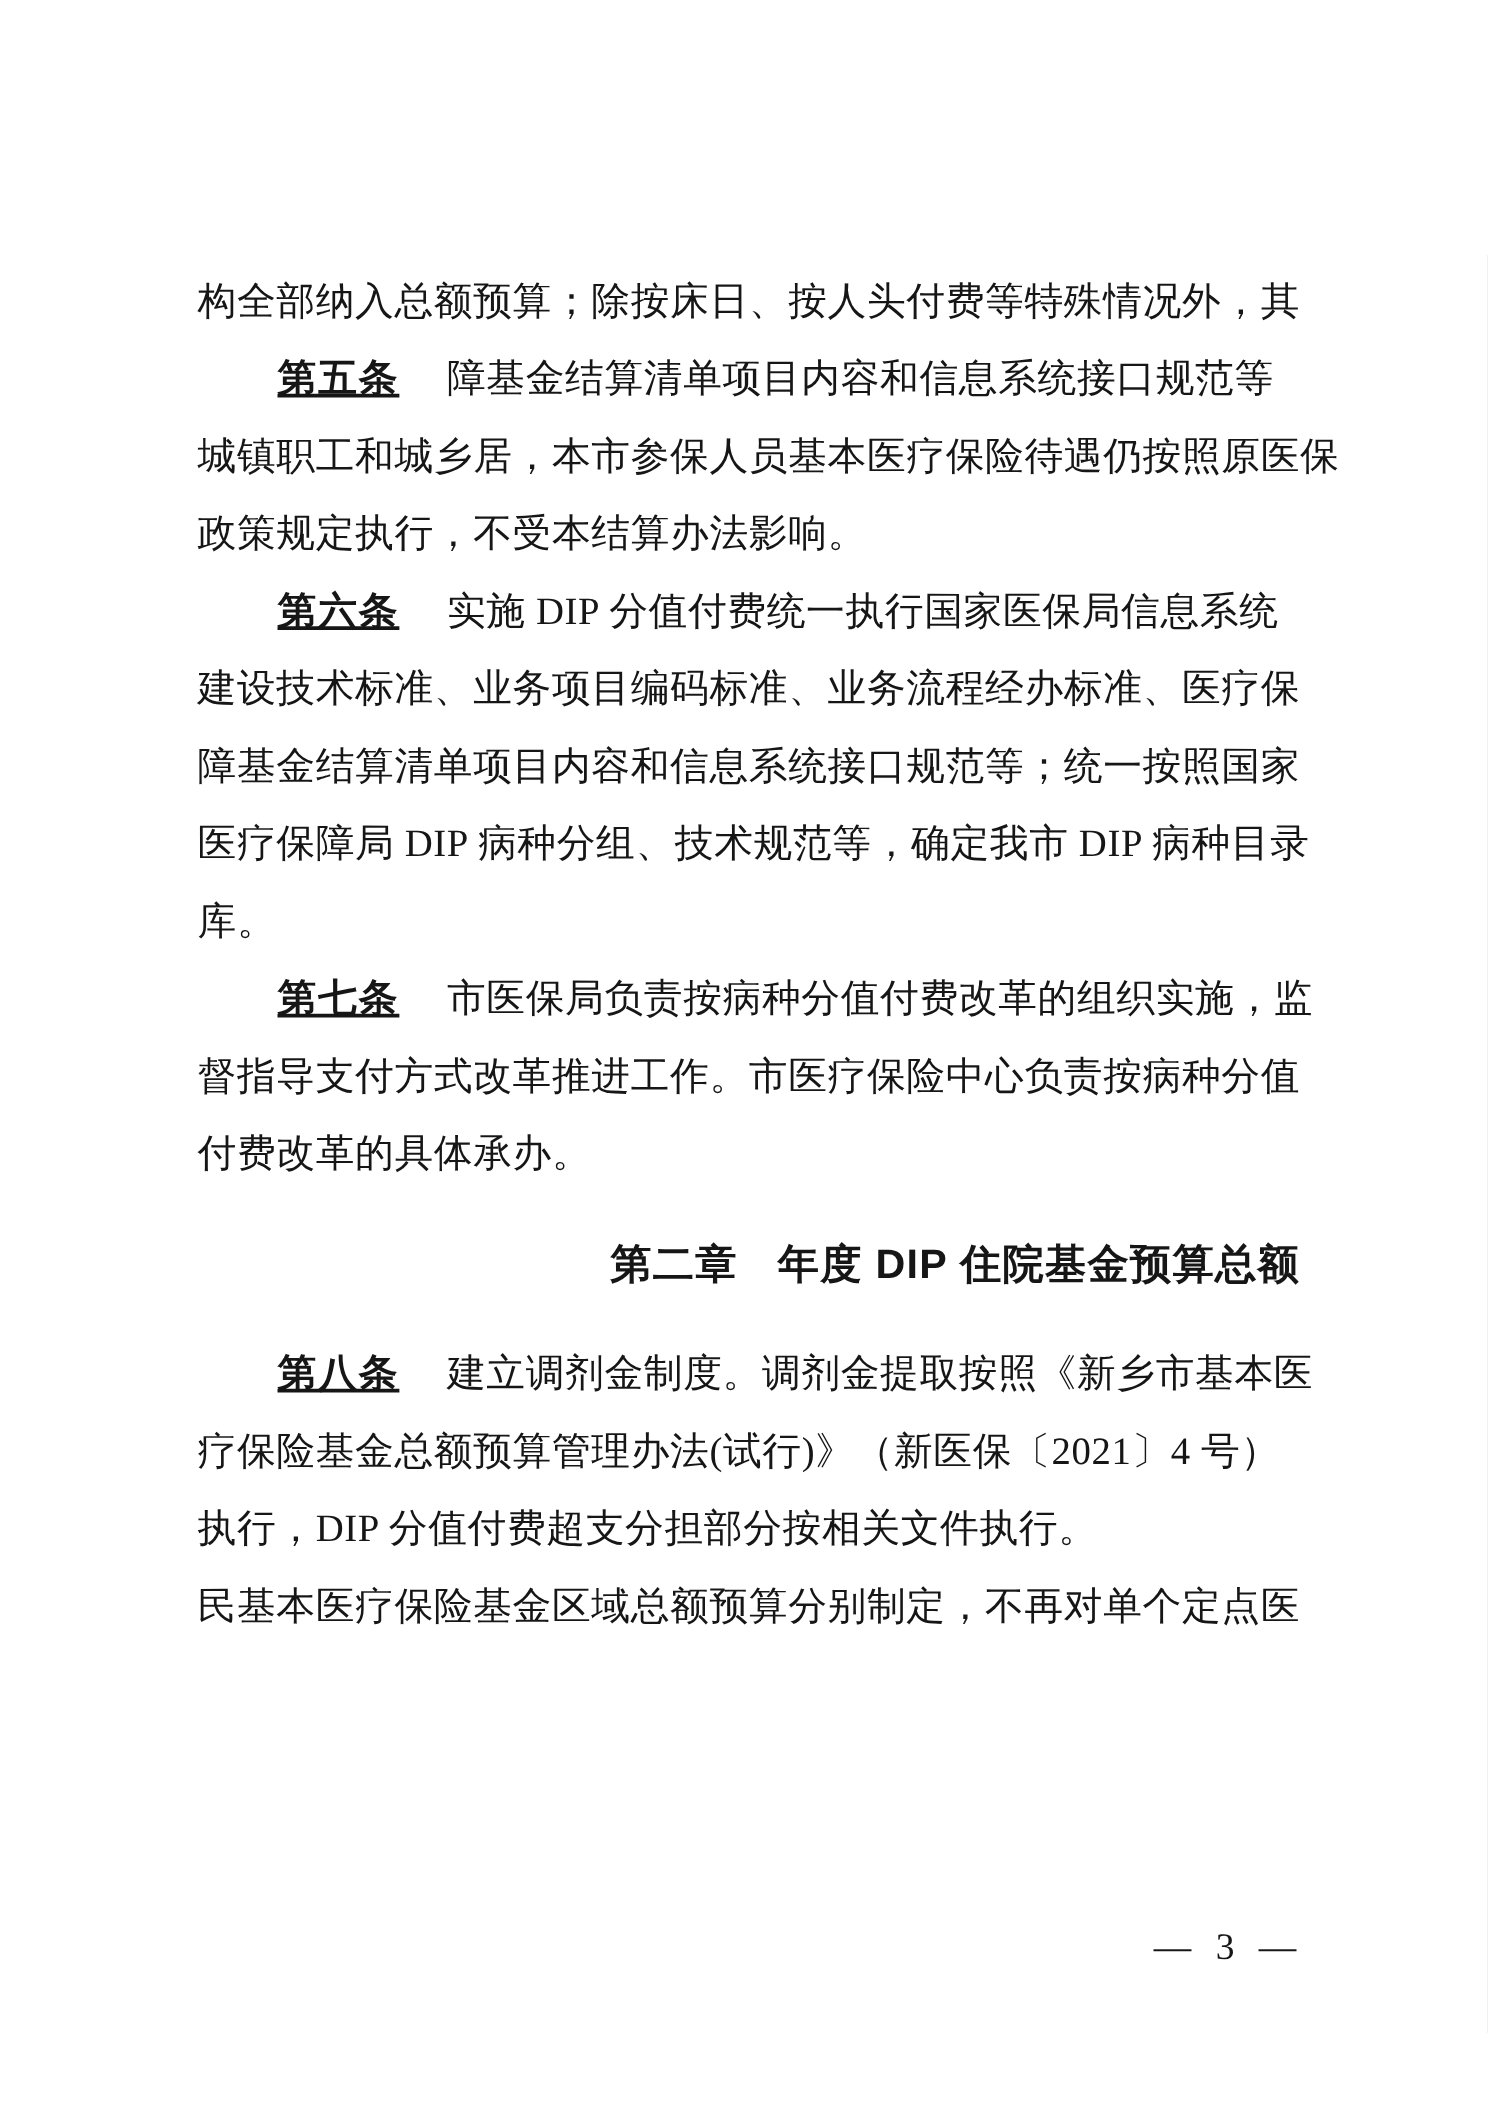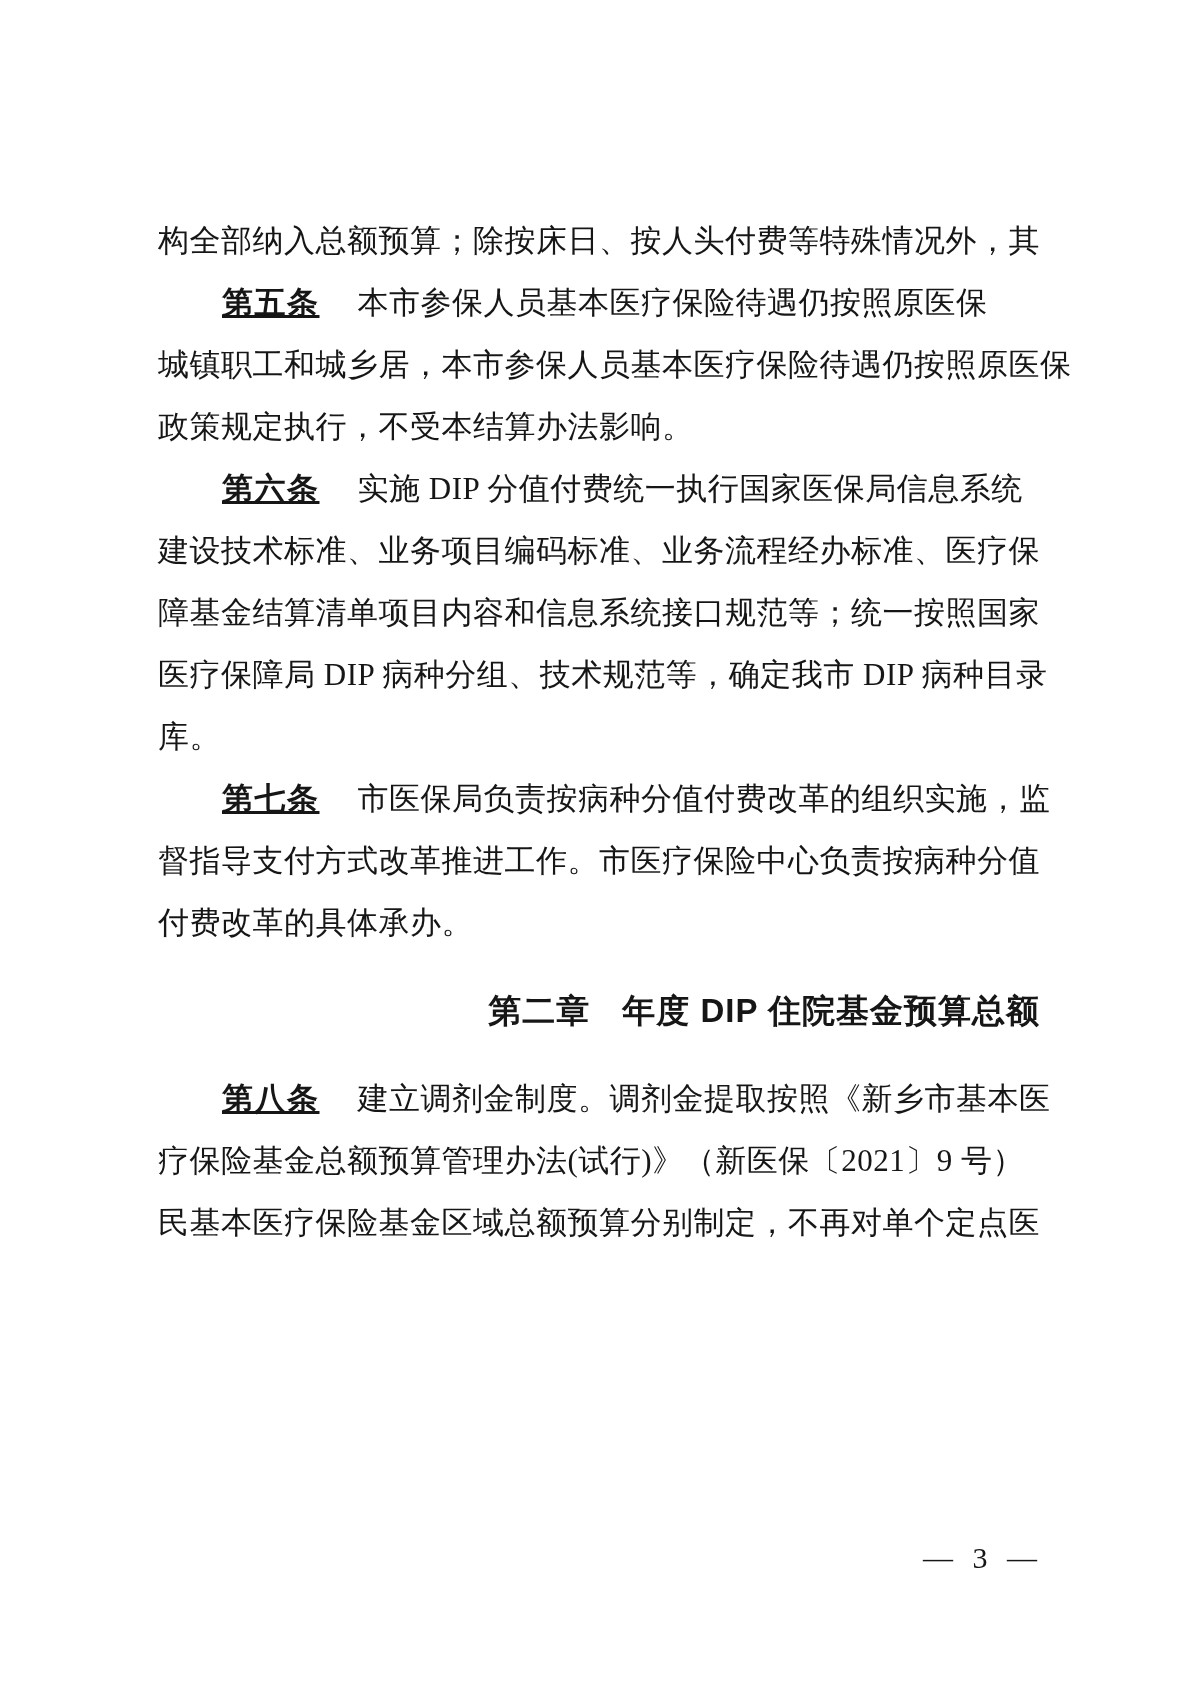--- a/index.html
+++ b/index.html
@@ -73,40 +73,41 @@
 </style>
 </head>
 <body>
 
 <div class="page">
   <main class="text-block" id="text-block">
       <div class="para">
         <div class="line"><span>构全部纳入总额预算；除按床日、按人头付费等特殊情况外，其</span></div>
       </div>
       <div class="para">
-        <div class="line indent"><span class="article-label">第五条</span><span>本市参保人员基本医疗保险待遇仍按照原医保</span></div>
+        <div class="line indent"><span class="article-label">第五条</span><span>障基金结算清单项目内容和信息系统接口规范等</span></div>
         <div class="line"><span>城镇职工和城乡居，本市参保人员基本医疗保险待遇仍按照原医保</span></div>
         <div class="line"><span>政策规定执行，不受本结算办法影响。</span></div>
       </div>
       <div class="para">
         <div class="line indent"><span class="article-label">第六条</span><span>实施 DIP 分值付费统一执行国家医保局信息系统</span></div>
         <div class="line"><span>建设技术标准、业务项目编码标准、业务流程经办标准、医疗保</span></div>
         <div class="line"><span>障基金结算清单项目内容和信息系统接口规范等；统一按照国家</span></div>
         <div class="line"><span>医疗保障局 DIP 病种分组、技术规范等，确定我市 DIP 病种目录</span></div>
         <div class="line"><span>库。</span></div>
       </div>
       <div class="para">
         <div class="line indent"><span class="article-label">第七条</span><span>市医保局负责按病种分值付费改革的组织实施，监</span></div>
         <div class="line"><span>督指导支付方式改革推进工作。市医疗保险中心负责按病种分值</span></div>
         <div class="line"><span>付费改革的具体承办。</span></div>
       </div>
       <div class="chapter-heading"><span class="chapter-label">第二章</span><span>年度 DIP 住院基金预算总额</span></div>
       <div class="para">
         <div class="line indent"><span class="article-label">第八条</span><span>建立调剂金制度。调剂金提取按照《新乡市基本医</span></div>
-        <div class="line"><span>疗保险基金总额预算管理办法(试行)》（新医保〔2021〕9 号）</span></div>
+        <div class="line"><span>疗保险基金总额预算管理办法(试行)》（新医保〔2021〕4 号）</span></div>
+        <div class="line"><span>执行，DIP 分值付费超支分担部分按相关文件执行。</span></div>
       </div>
       <div class="para">
         <div class="line"><span>民基本医疗保险基金区域总额预算分别制定，不再对单个定点医</span></div>
       </div>
     </main>
   <footer class="page-footer">
     <span class="page-number">— 3 —</span>
   </footer>
 </div>
 

